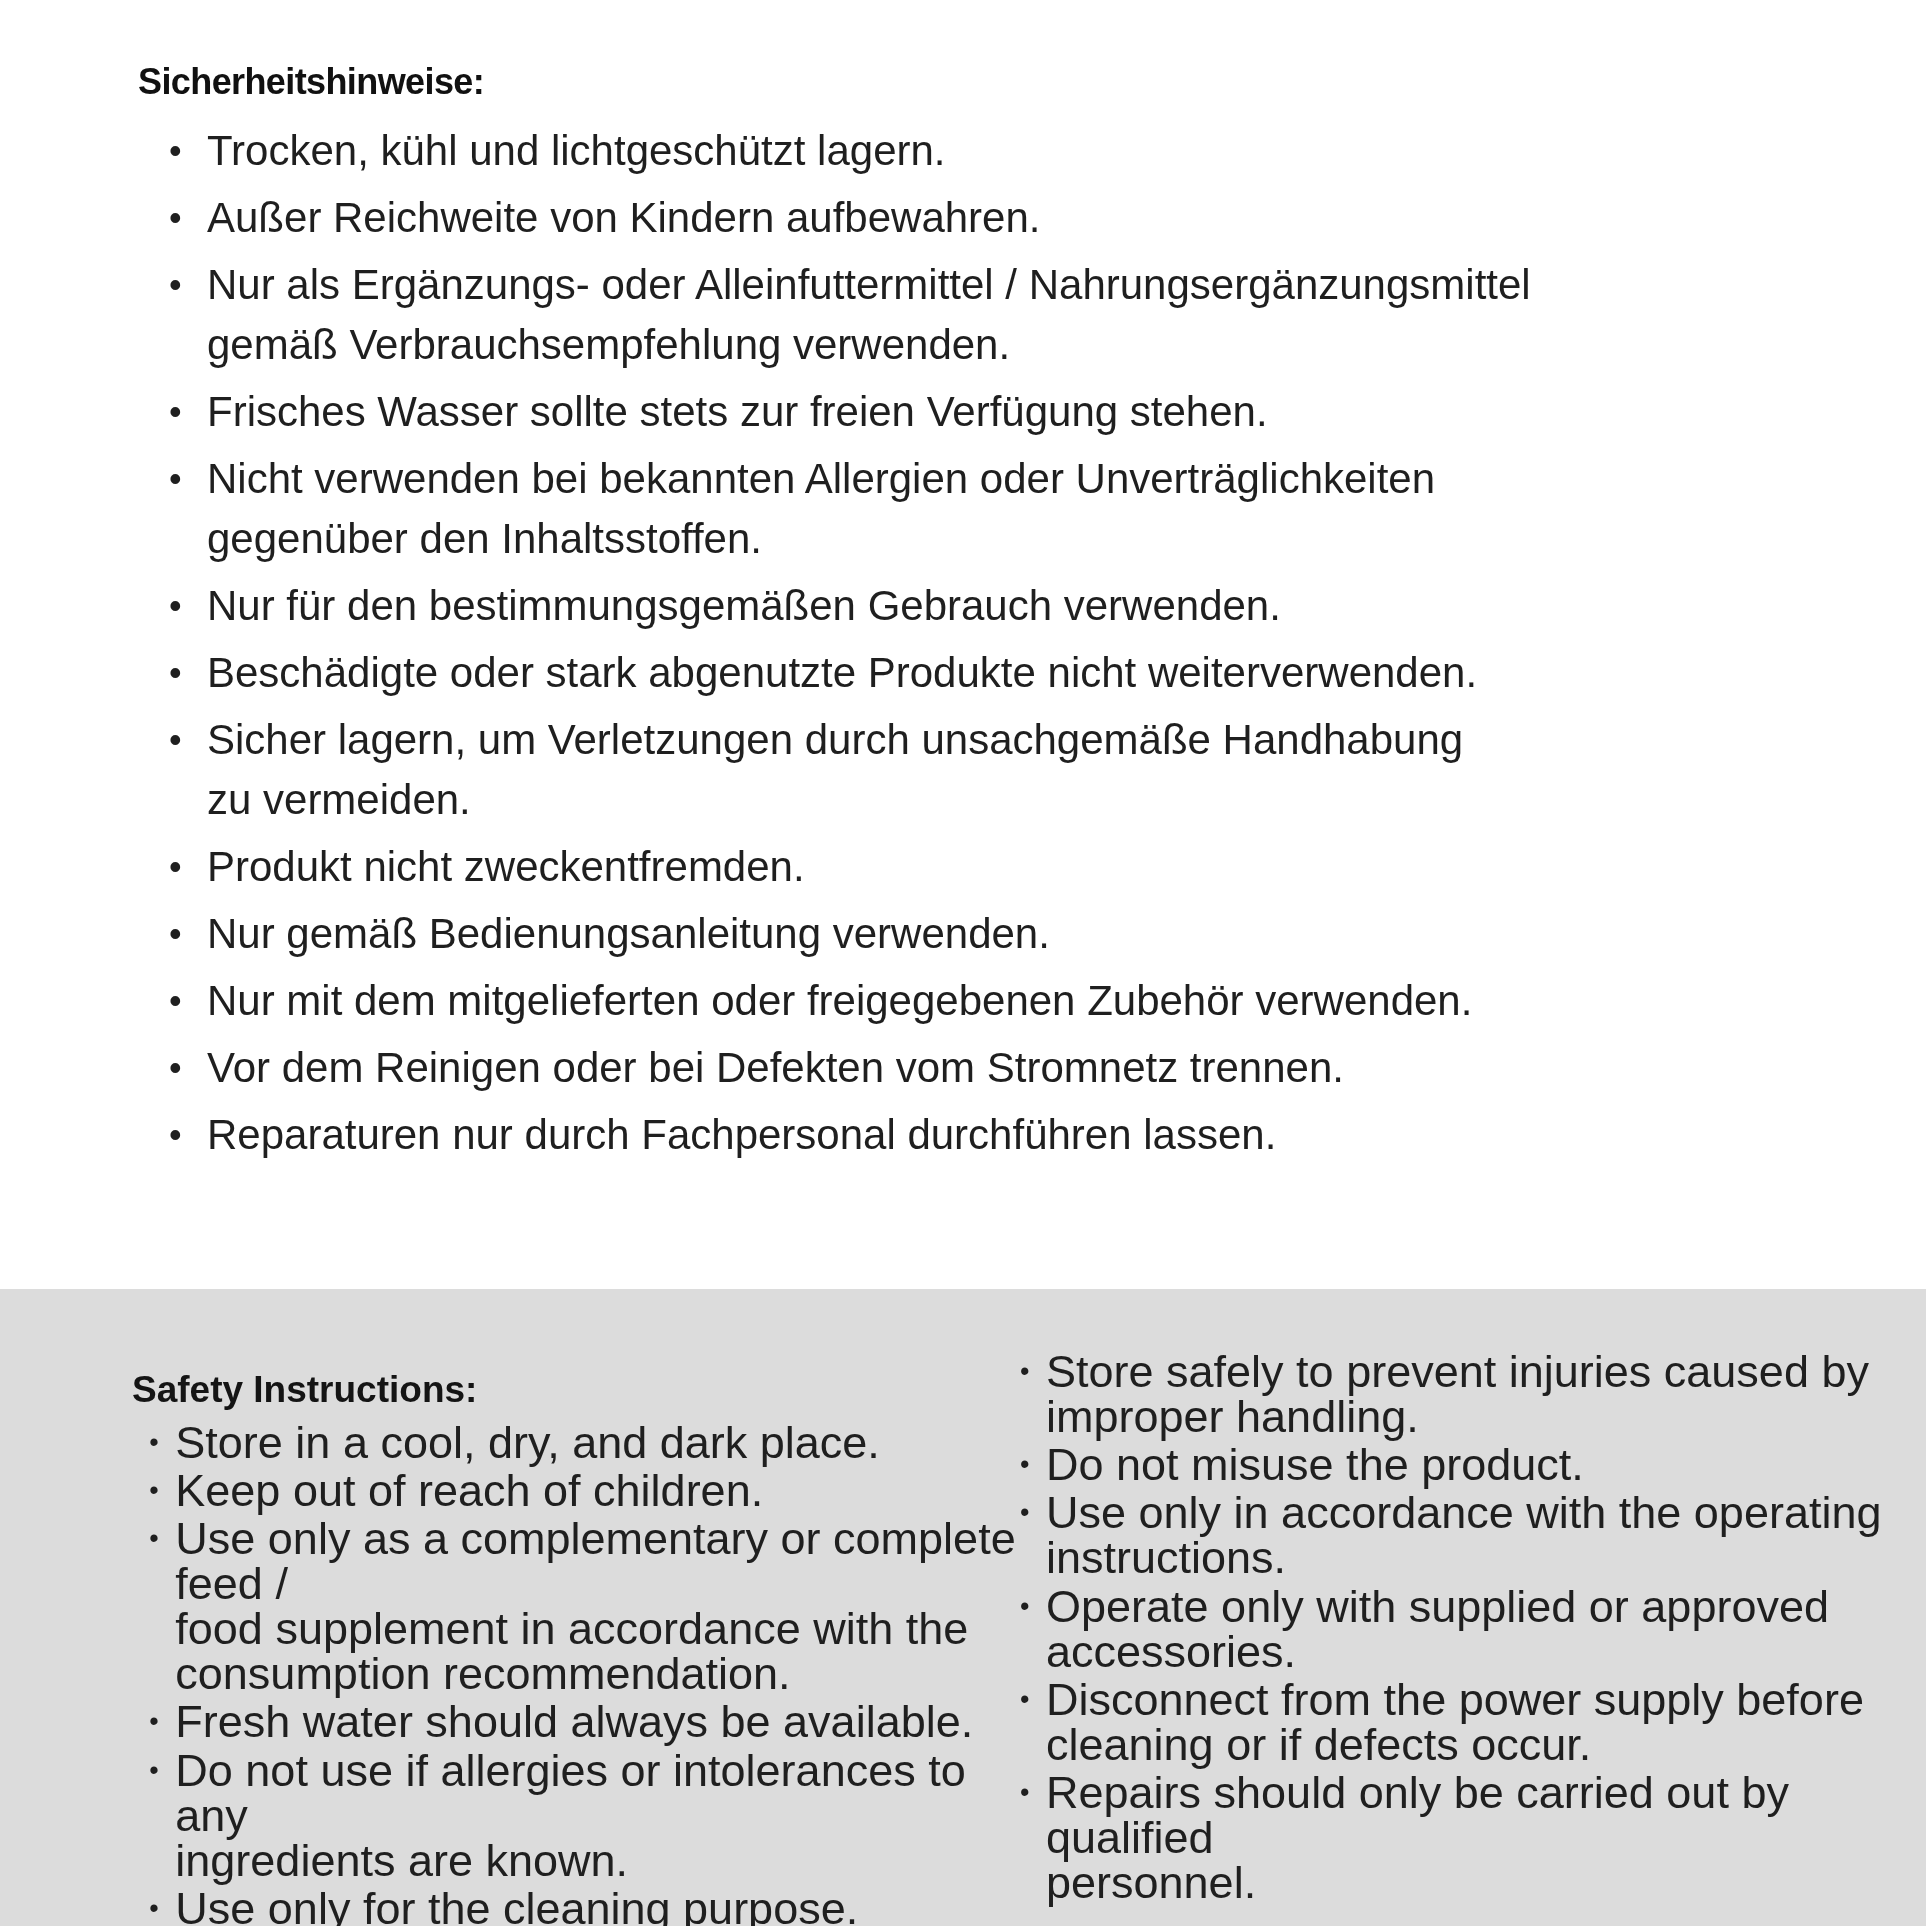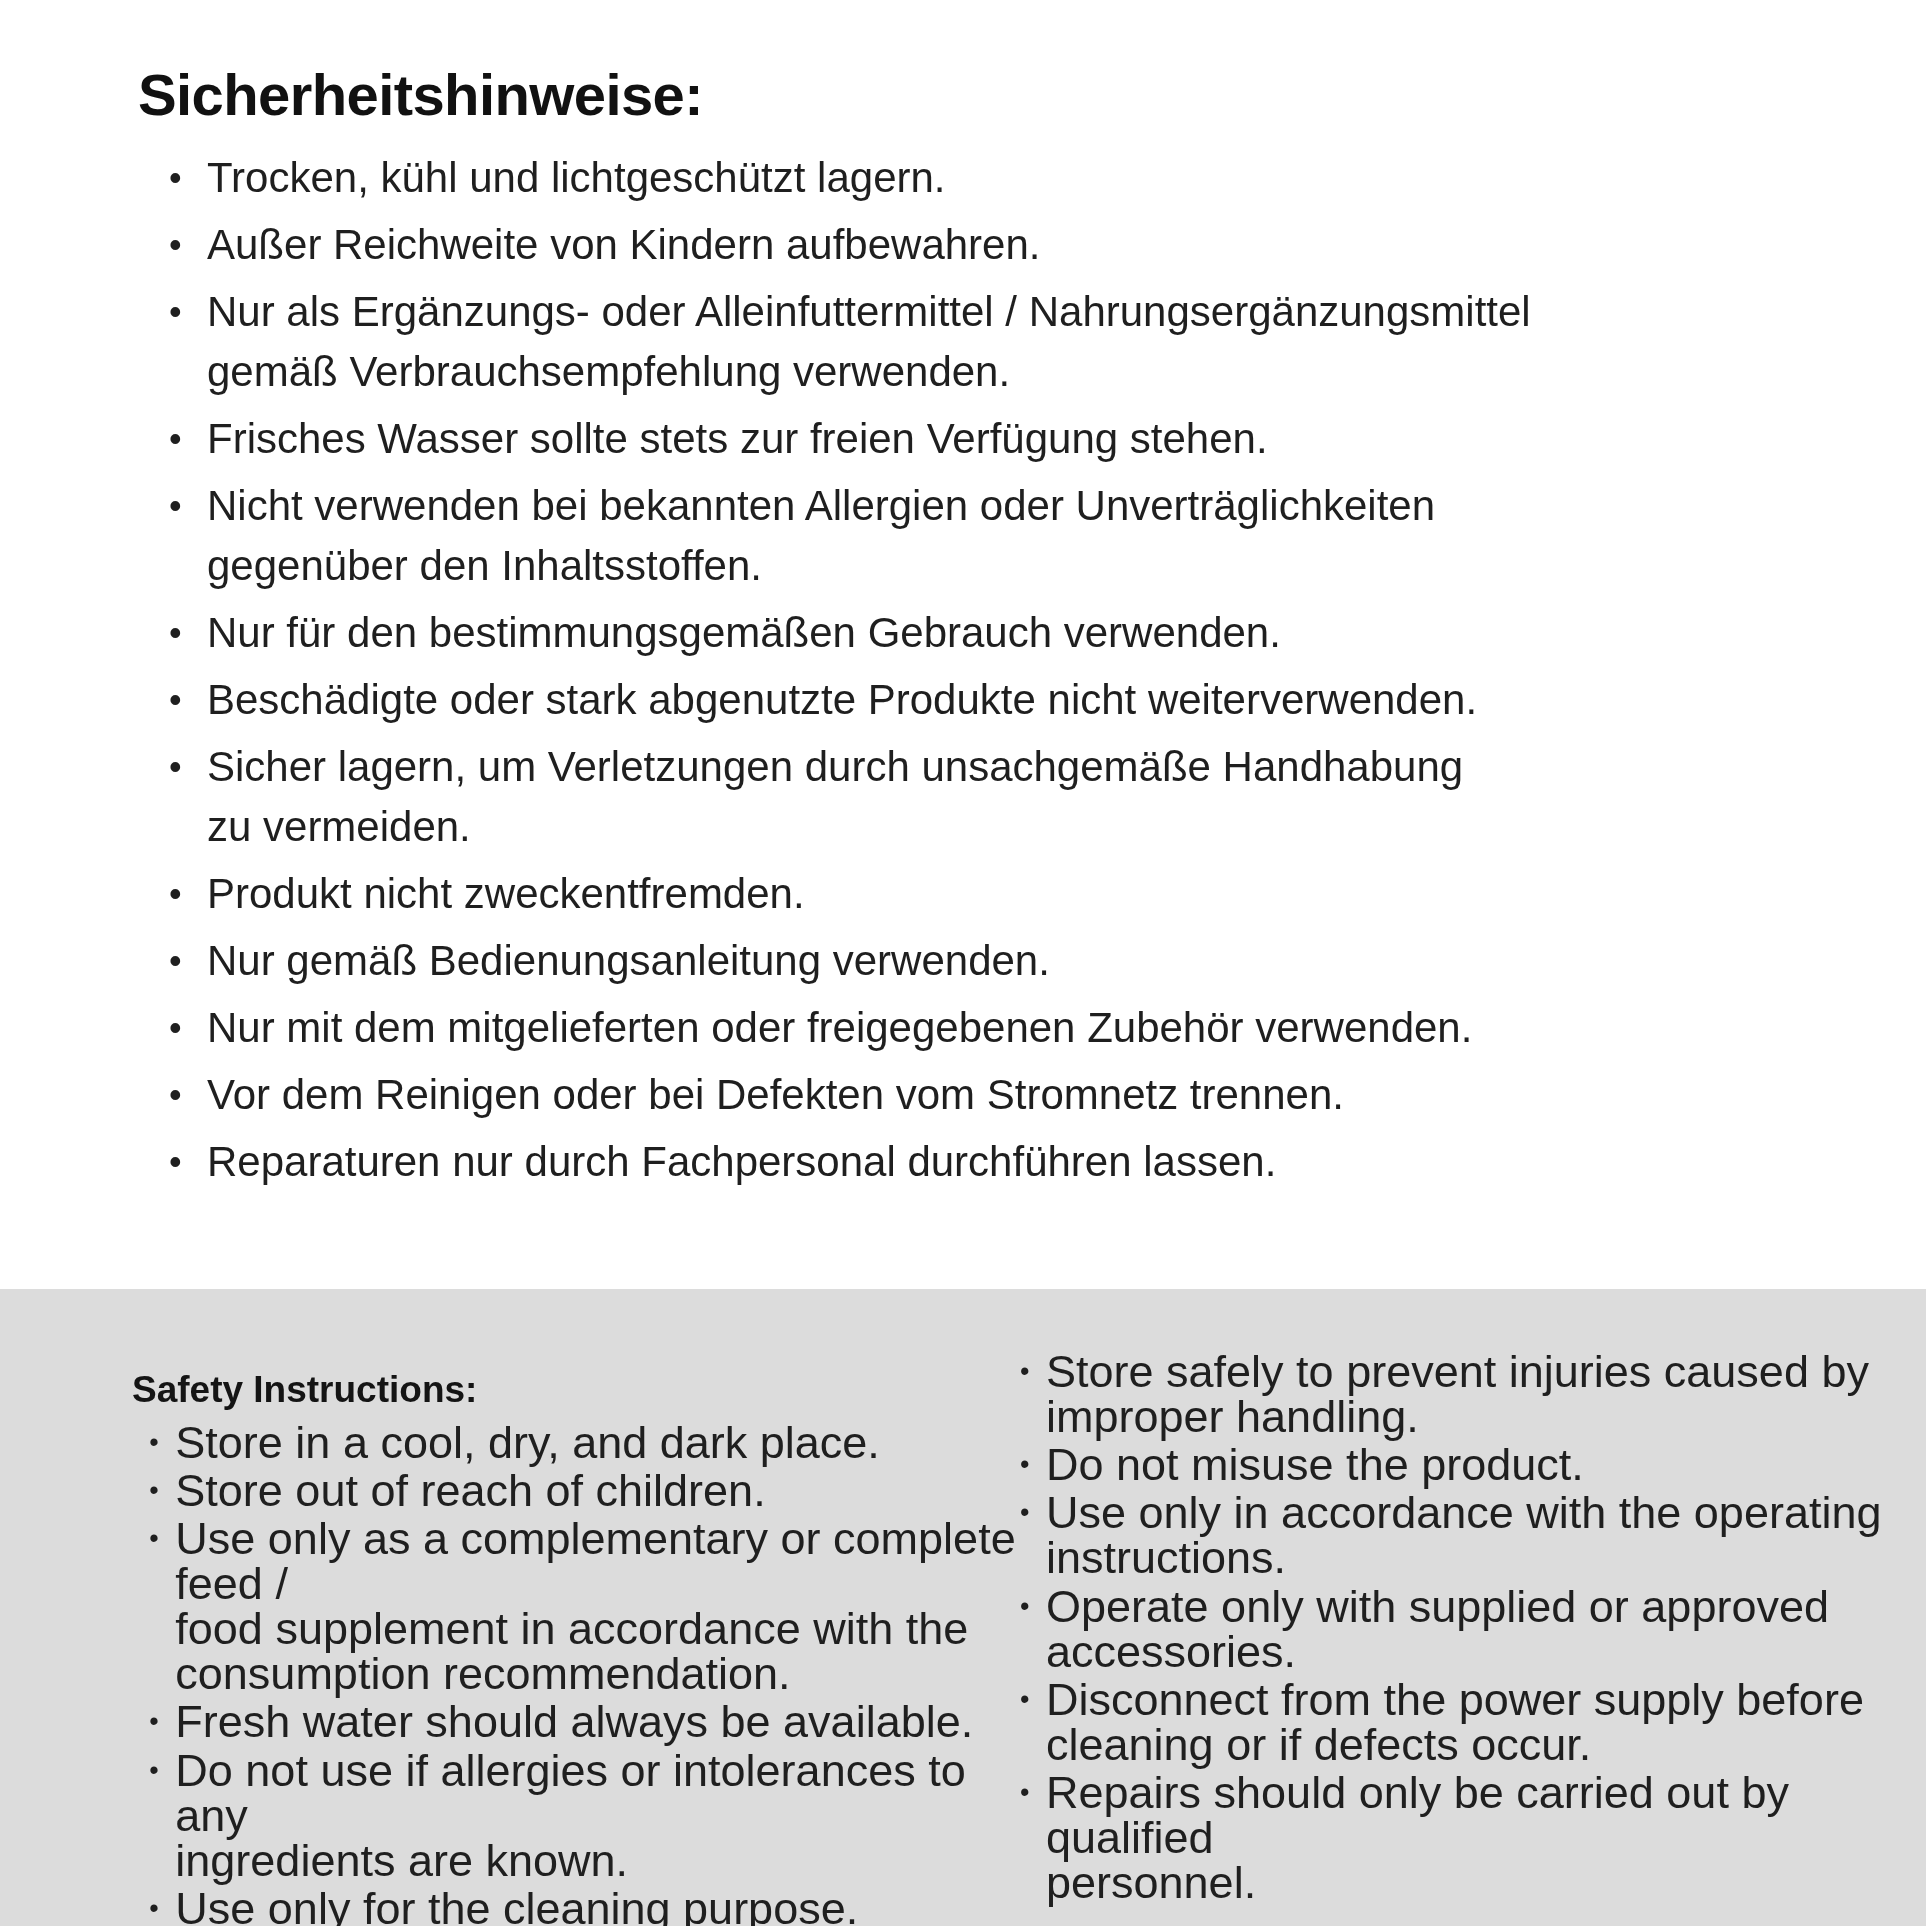--- a/index.html
+++ b/index.html
@@ -21,21 +21,21 @@
   
   .de-section {
     position: absolute;
     top: 0; left: 0;
     width: 1926px;
     height: 1289px;
     background: #ffffff;
     padding: 59px 64px 0 138px;
   }
   .de-title {
-    font-size: 58px;
+    font-size: 36px;
     font-weight: 700;
     line-height: 1.25;
     color: #111111;
     letter-spacing: -0.6px;
   }
   .de-list {
     list-style: none;
     margin-top: 16.7px;
     margin-left: 31px;
     width: 1682px;
@@ -130,21 +130,21 @@
       <li>Reparaturen nur durch Fachpersonal durchführen lassen.</li>
     </ul>
   </section>
 
   <section class="en-section">
 
     <div class="en-col en-col-left">
       <h2 class="en-heading">Safety Instructions:</h2>
       <ul class="en-list">
         <li>Store in a cool, dry, and dark place.</li>
-        <li>Store out of reach of children.</li>
+        <li>Keep out of reach of children.</li>
         <li>Use only as a complementary or complete feed /
 food supplement in accordance with the
 consumption recommendation.</li>
         <li>Fresh water should always be available.</li>
         <li>Do not use if allergies or intolerances to any
 ingredients are known.</li>
         <li>Use only for the cleaning purpose.</li>
         <li>Do not reuse damaged or heavily worn products.</li>
       </ul>
     </div>

